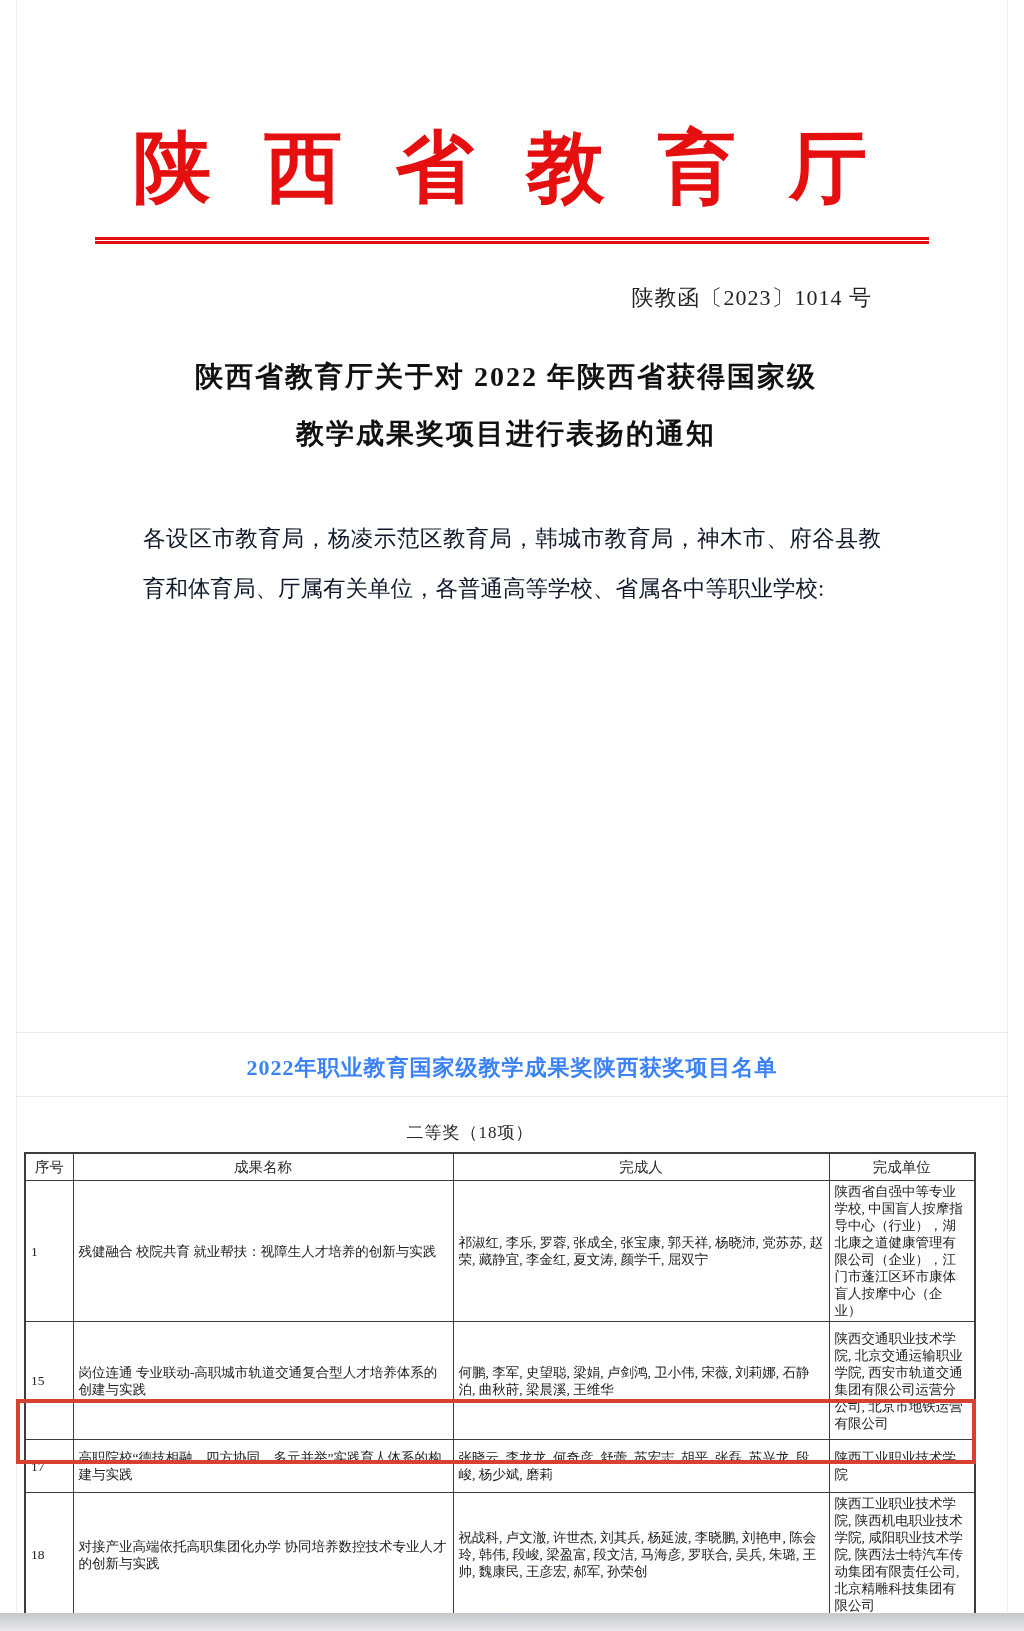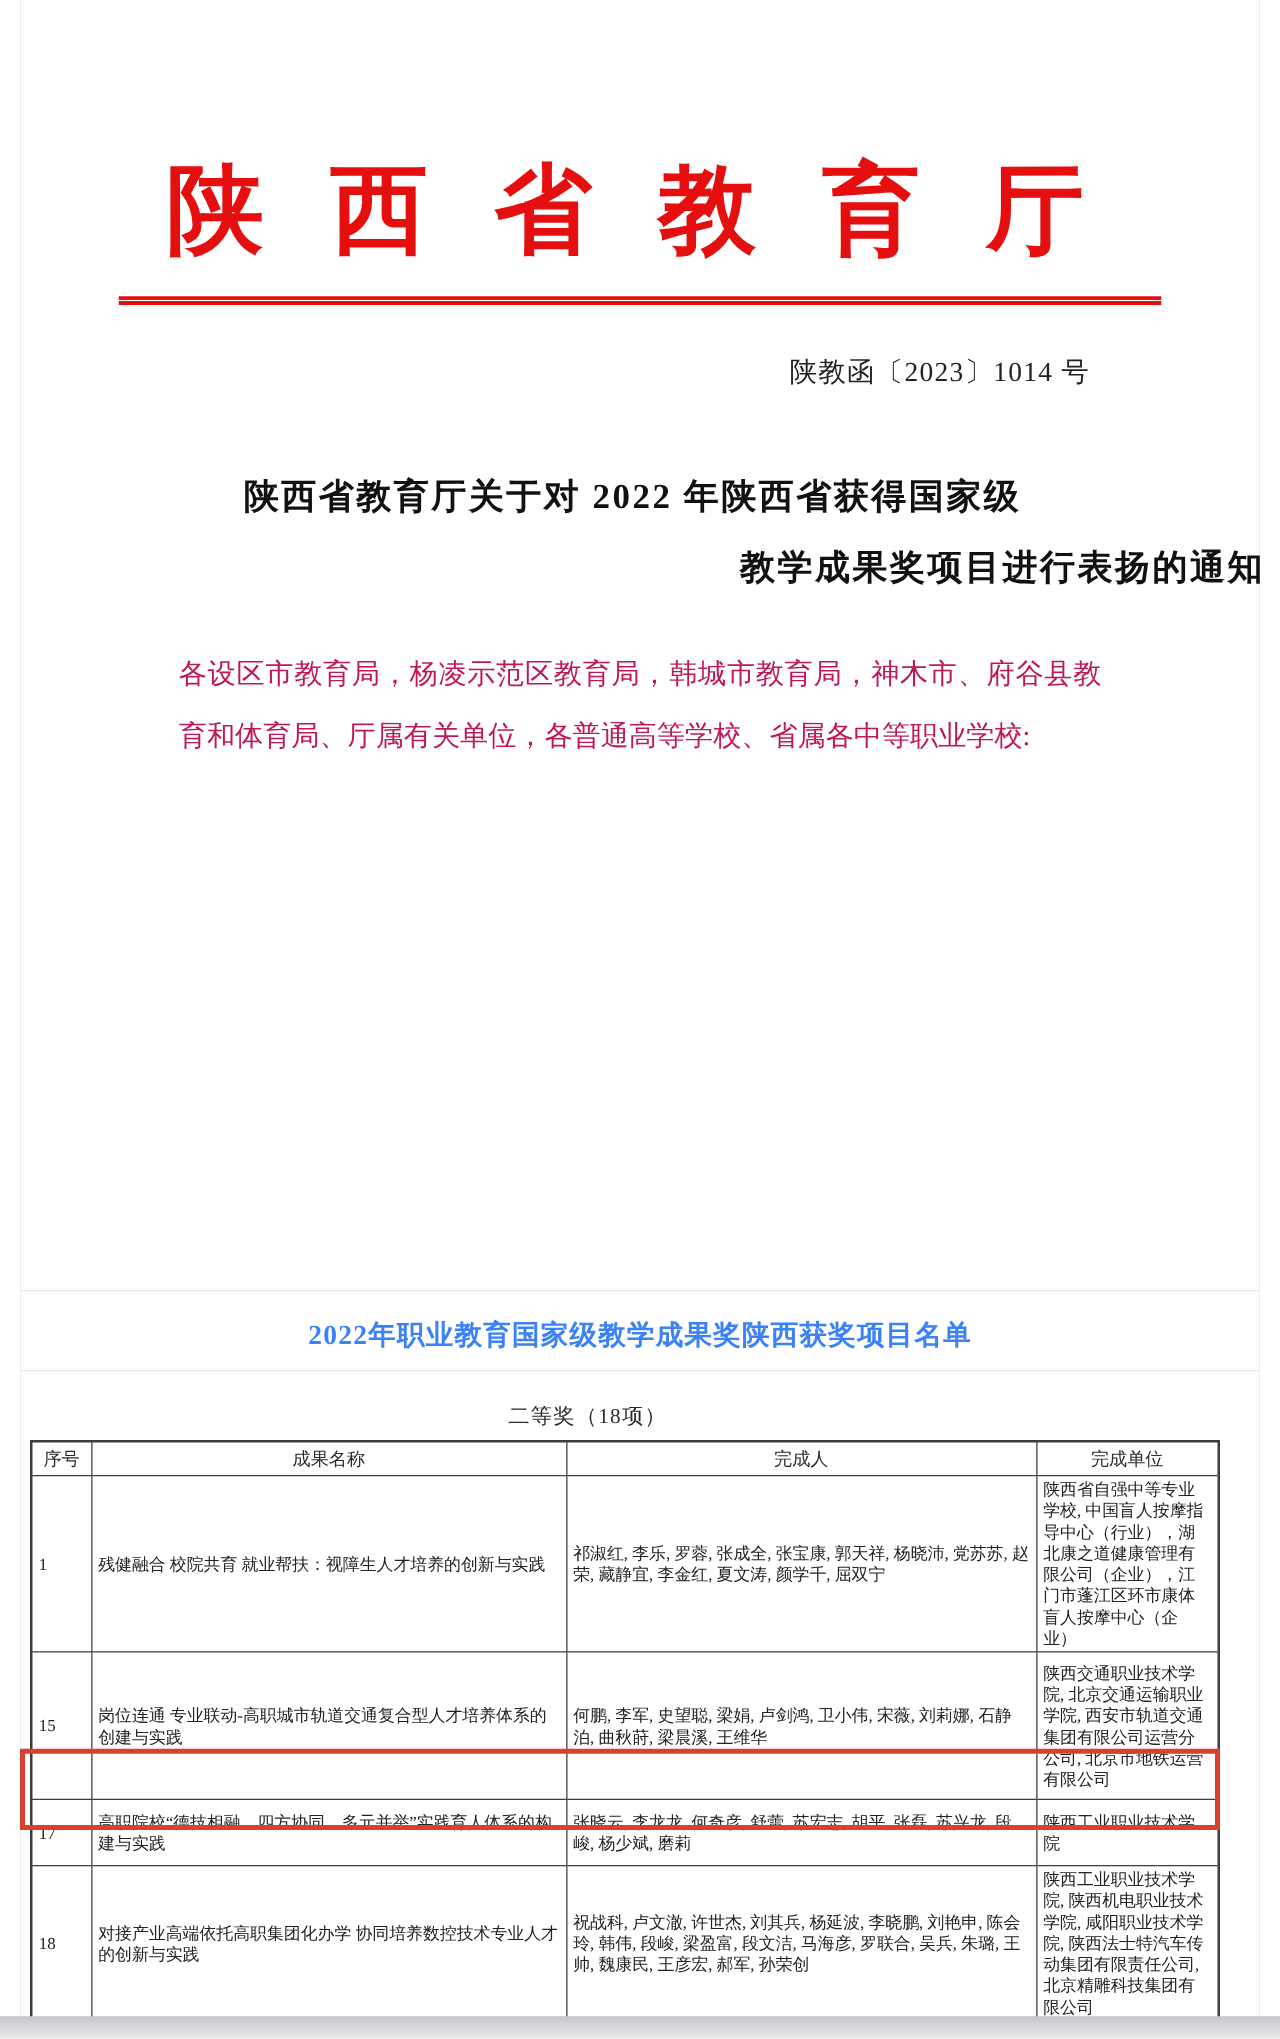--- a/index.html
+++ b/index.html
@@ -20,28 +20,28 @@
   .red-rule{
     position:absolute;top:237px;left:95px;width:834px;height:7px;
     background:linear-gradient(to bottom,#e60f0f 0 40%,#ffffff 40% 58%,#e60f0f 58% 100%);
   }
   .doc-number{
     position:absolute;top:283px;right:152px;
     font-size:22px;letter-spacing:1px;color:#222;
   }
   .doc-title{
     position:absolute;left:0;width:1012px;text-align:center;
-    font-size:28px;font-weight:bold;color:#111;letter-spacing:2px;margin-top:20px;
+    font-size:28px;font-weight:bold;color:#111;letter-spacing:2px;
   }
   .doc-title.line1{top:358px;}
-  .doc-title.line2{top:415px;text-align:right;}
+  .doc-title.line2{top:415px;}
 
   .body-text{
     position:absolute;top:514px;left:143px;width:738px;
-    font-size:22.5px;line-height:49.5px;text-align:justify;color:#be185d;
+    font-size:22.5px;line-height:49.5px;text-align:justify;color:#0f172a;
   }
   .body-text p{margin:0;}
   .body-text p.indent{text-indent:2em;}
 
   .pagebreak-line{position:absolute;left:17px;width:990px;height:1px;background:#e8e8ec;}
   .pagebreak-line.l1{top:1032px;}
   .pagebreak-line.l2{top:1096px;}
 
   .table-title{
     position:absolute;top:1053px;left:0;width:1024px;text-align:center;

